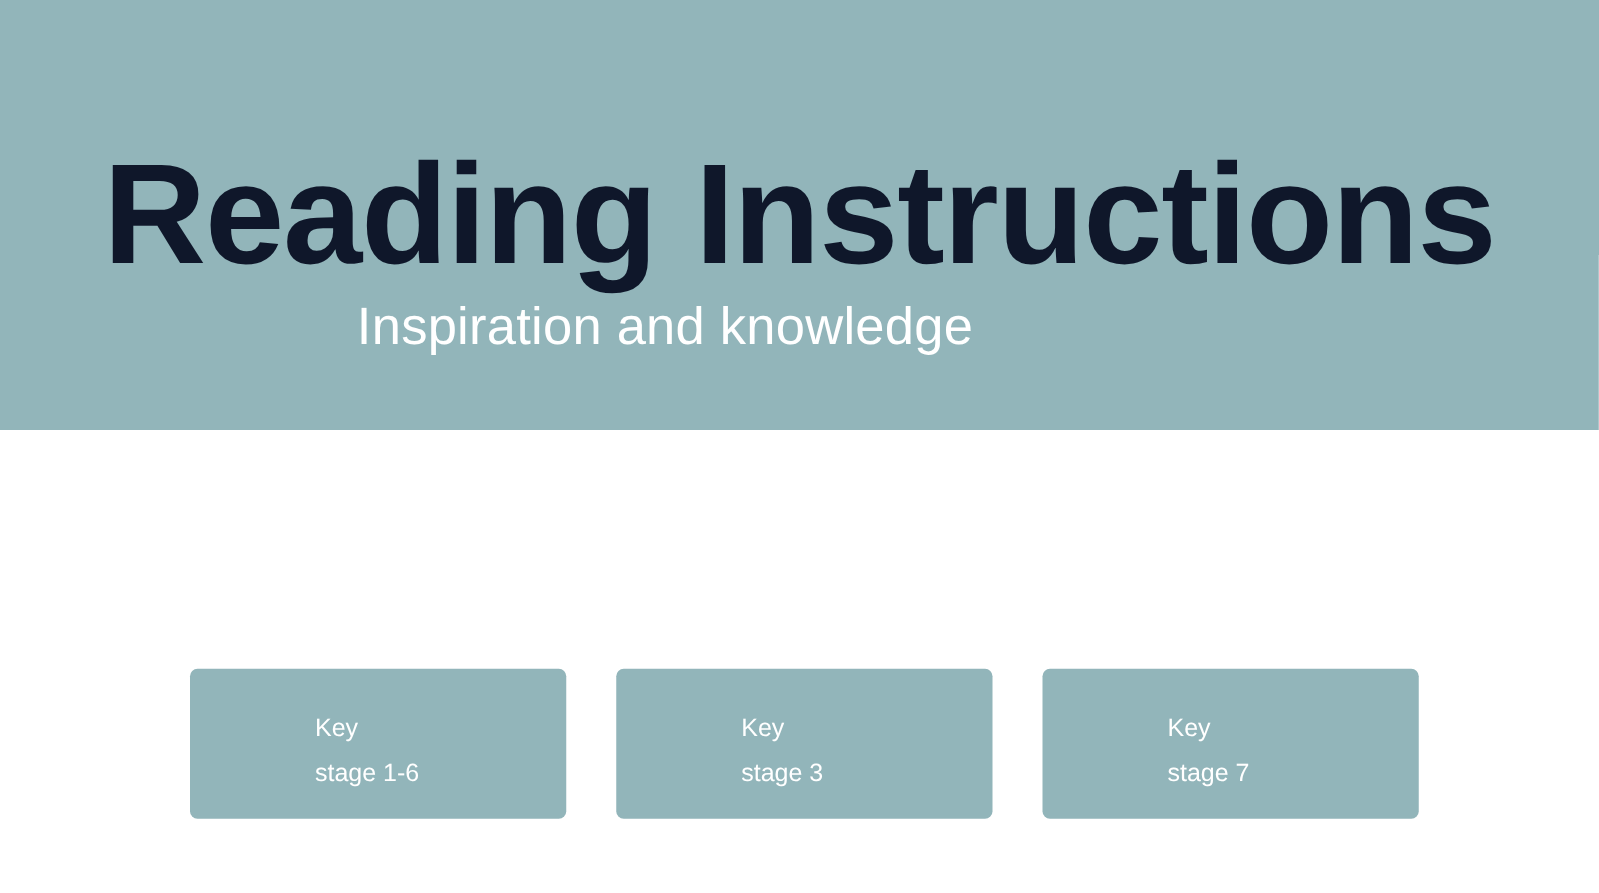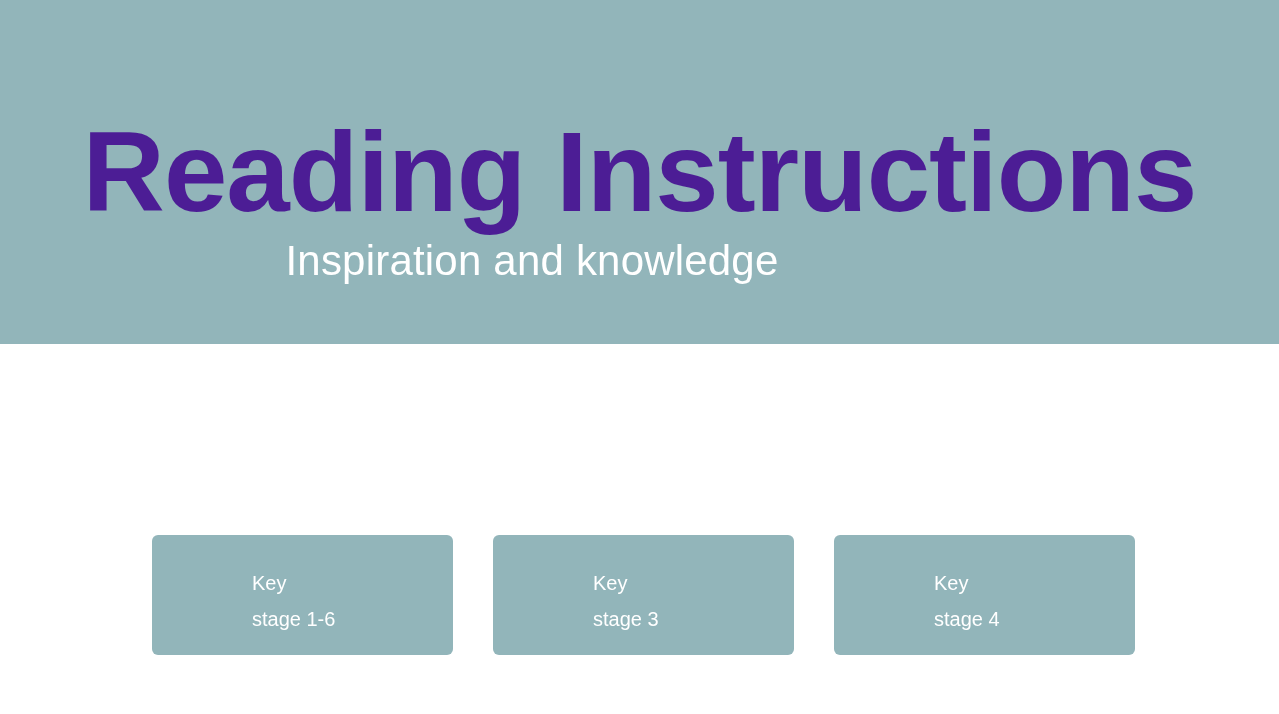--- a/index.html
+++ b/index.html
@@ -30,21 +30,21 @@
     height: 344px;
     background: #92b5ba;
     overflow: hidden;
   }
   .hero-title {
     position: absolute;
     left: 0;
     top: 26px;
     width: 1279px;
     text-align: center;
-    color: #4c1d95;
+    color: #0f172a;
     font-family: "Liberation Sans", sans-serif;
     font-size: 114px;
     font-weight: 700;
     line-height: 1.22;
     letter-spacing: -1px;
     white-space: nowrap;
   }
   .hero-subtitle {
     position: absolute;
     left: 0;
@@ -131,19 +131,19 @@
         <span class="card-line">stage 1-6</span>
       </div>
 
       <div class="card">
         <span class="card-line">Key</span>
         <span class="card-line">stage 3</span>
       </div>
 
       <div class="card">
         <span class="card-line">Key</span>
-        <span class="card-line">stage 4</span>
+        <span class="card-line">stage 7</span>
       </div>
 
     </div>
   </main>
 
 </div>
 
 </body></html>

